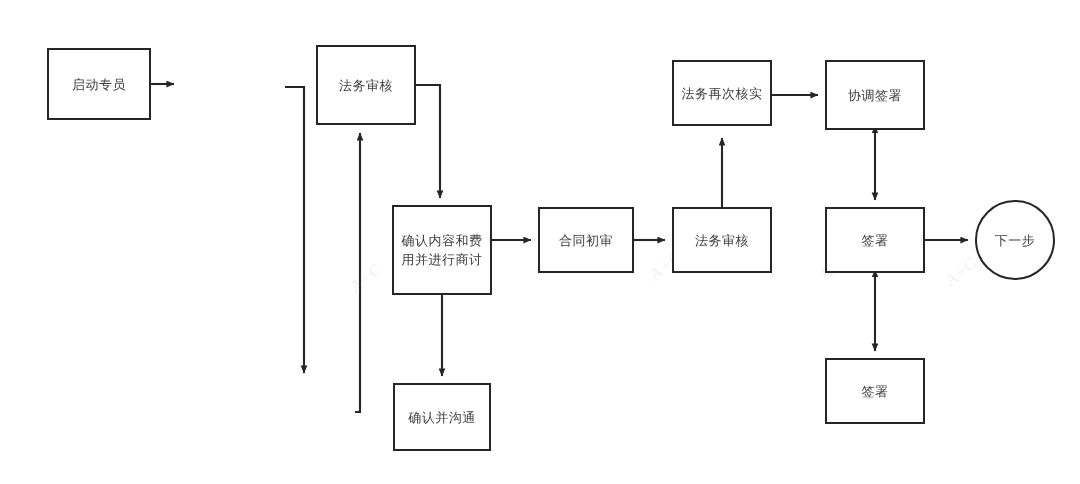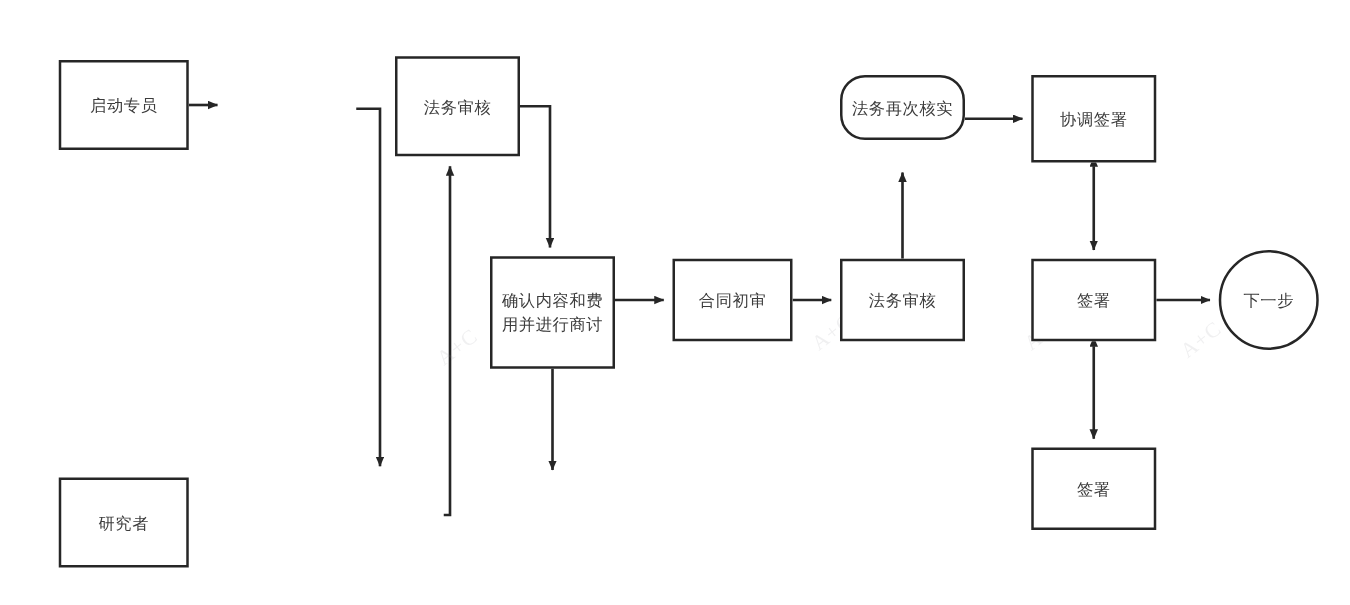--- a/index.html
+++ b/index.html
@@ -111,40 +111,40 @@
   <div class="node" style="left:47px; top:48px; width:104px; height:72px;">
     <span class="label">启动专员</span>
   </div>
 
 
   <div class="node" style="left:316px; top:45px; width:100px; height:80px;">
     <span class="label">法务审核</span>
   </div>
 
 
-  <div class="node" style="left:47px; top:382px; width:104px; height:72px;">
-    <span class="label">研究者</span>
-  </div>
 
 
+  <div class="node" style="left:393px; top:383px; width:98px; height:68px;">
+    <span class="label">确认并沟通</span>
+  </div>
 
   <div class="node" style="left:392px; top:205px; width:100px; height:90px;">
     <span class="label">确认内容和费
 用并进行商讨</span>
   </div>
 
   <div class="node" style="left:538px; top:207px; width:96px; height:66px;">
     <span class="label">合同初审</span>
   </div>
 
   <div class="node" style="left:672px; top:207px; width:100px; height:66px;">
     <span class="label">法务审核</span>
   </div>
 
-  <div class="node" style="left:672px; top:60px; width:100px; height:52px;border-radius:20px;">
+  <div class="node" style="left:672px; top:60px; width:100px; height:66px;">
     <span class="label">法务再次核实</span>
   </div>
 
   <div class="node" style="left:825px; top:60px; width:100px; height:70px;">
     <span class="label">协调签署</span>
   </div>
 
   <div class="node" style="left:825px; top:207px; width:100px; height:66px;">
     <span class="label">签署</span>
   </div>

